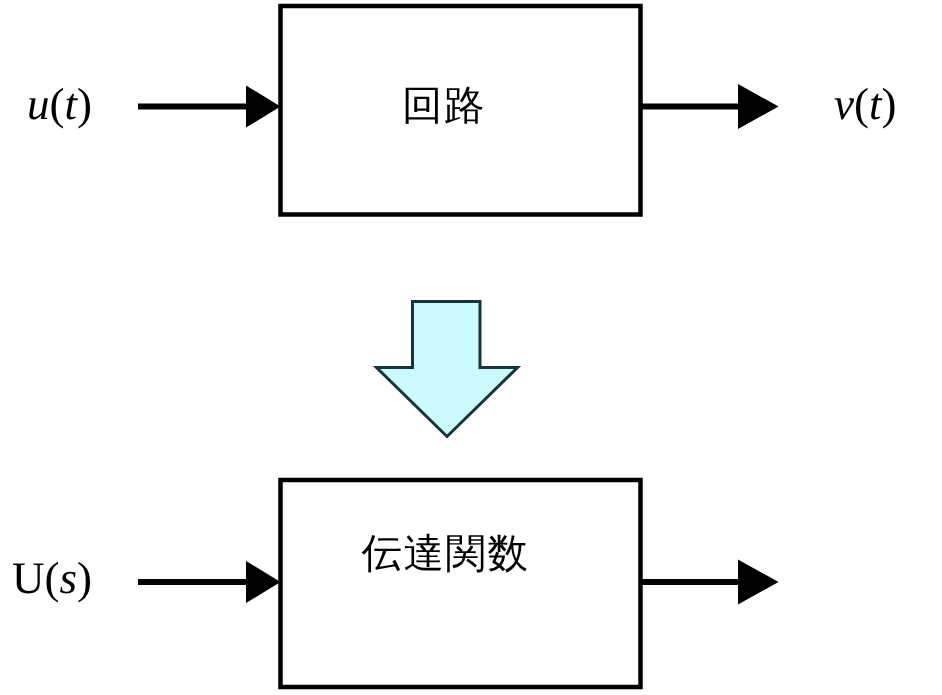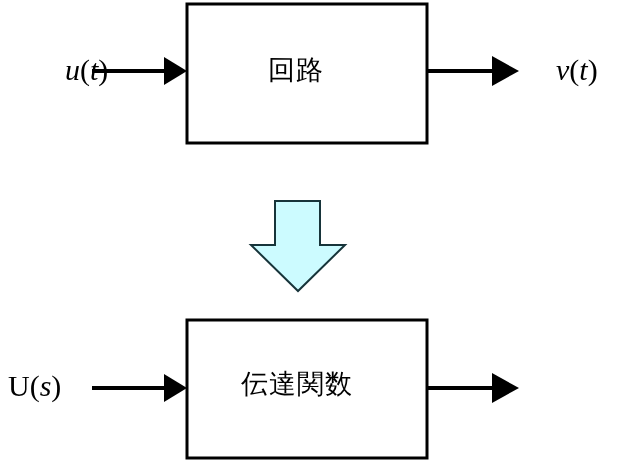--- a/index.html
+++ b/index.html
@@ -43,26 +43,26 @@
   .box-text {
     position: absolute;
     font-family: "DejaVu Sans", "Liberation Sans", sans-serif;
     font-size: 27px;
     color: #000000;
     white-space: nowrap;
     line-height: 1;
     letter-spacing: 1px;
     user-select: none;
   }
-  .lbl-ut  { left: 18px;  top: 55px; margin-left: 47px; }
+  .lbl-ut  { left: 18px;  top: 55px; }
   .lbl-vt  { left: 556px; top: 55px; }
   .lbl-Us  { left: 8px;   top: 371px; }
   .lbl-Vs  { left: 546px; top: 371px; }
-  .txt-kairo { left: 268px; top: 57px; font-family: Liberation Serif, serif; }
-  .txt-dentatsu { left: 241px; top: 370px; }
+  .txt-kairo { left: 268px; top: 57px; }
+  .txt-dentatsu { left: 241px; top: 356px; }
 </style>
 </head>
 <body>
 
 <div id="canvas">
 
   <svg class="svg-layer" viewBox="0 0 628 463" xmlns="http://www.w3.org/2000/svg">
 
     <rect x="187" y="4" width="240" height="139" fill="#ffffff" stroke="#000000" stroke-width="3"></rect>
 

